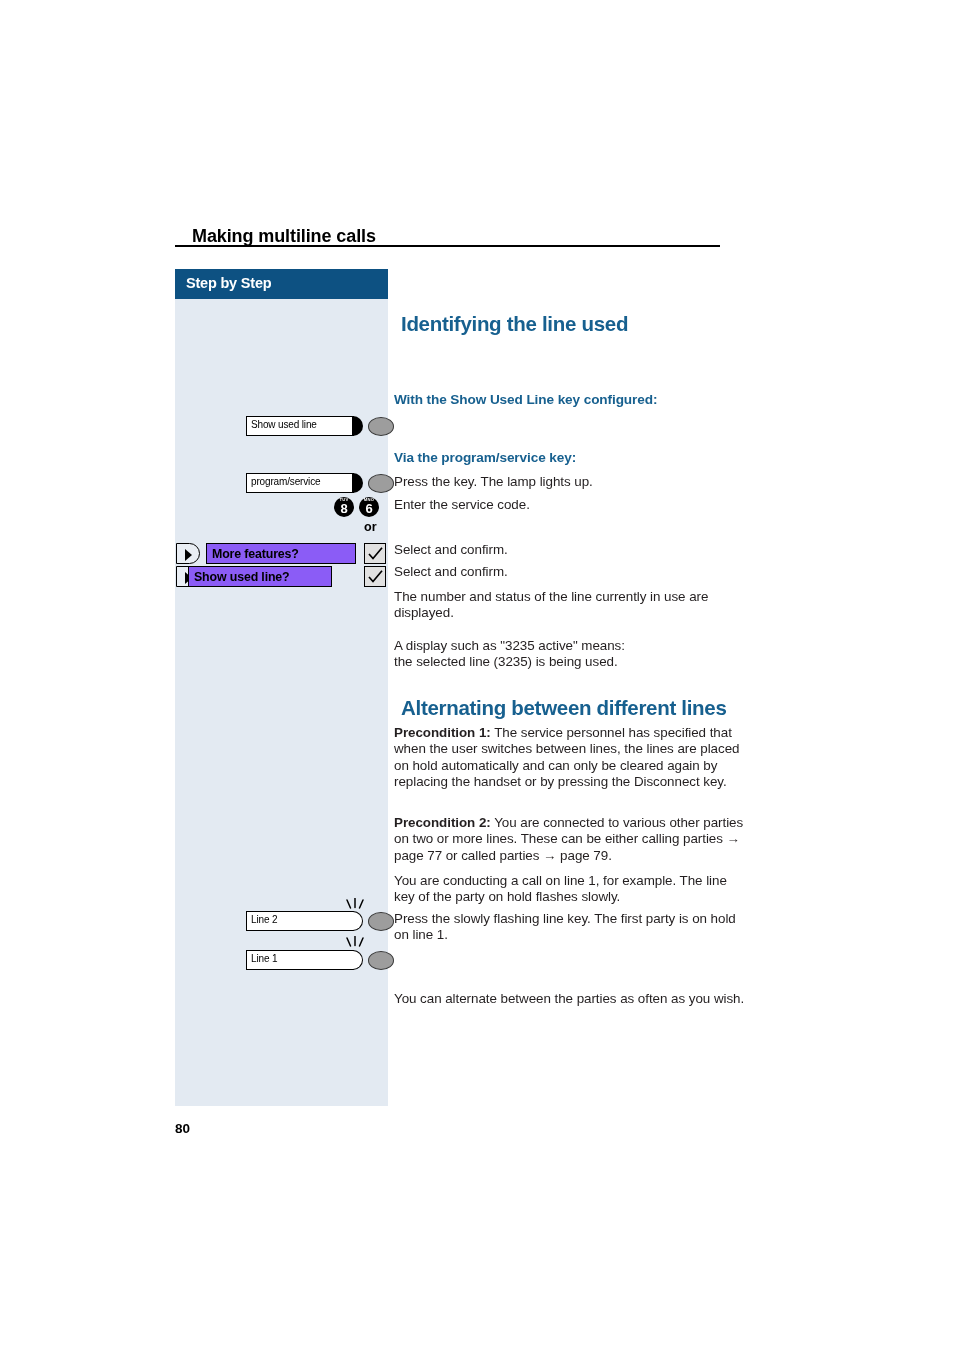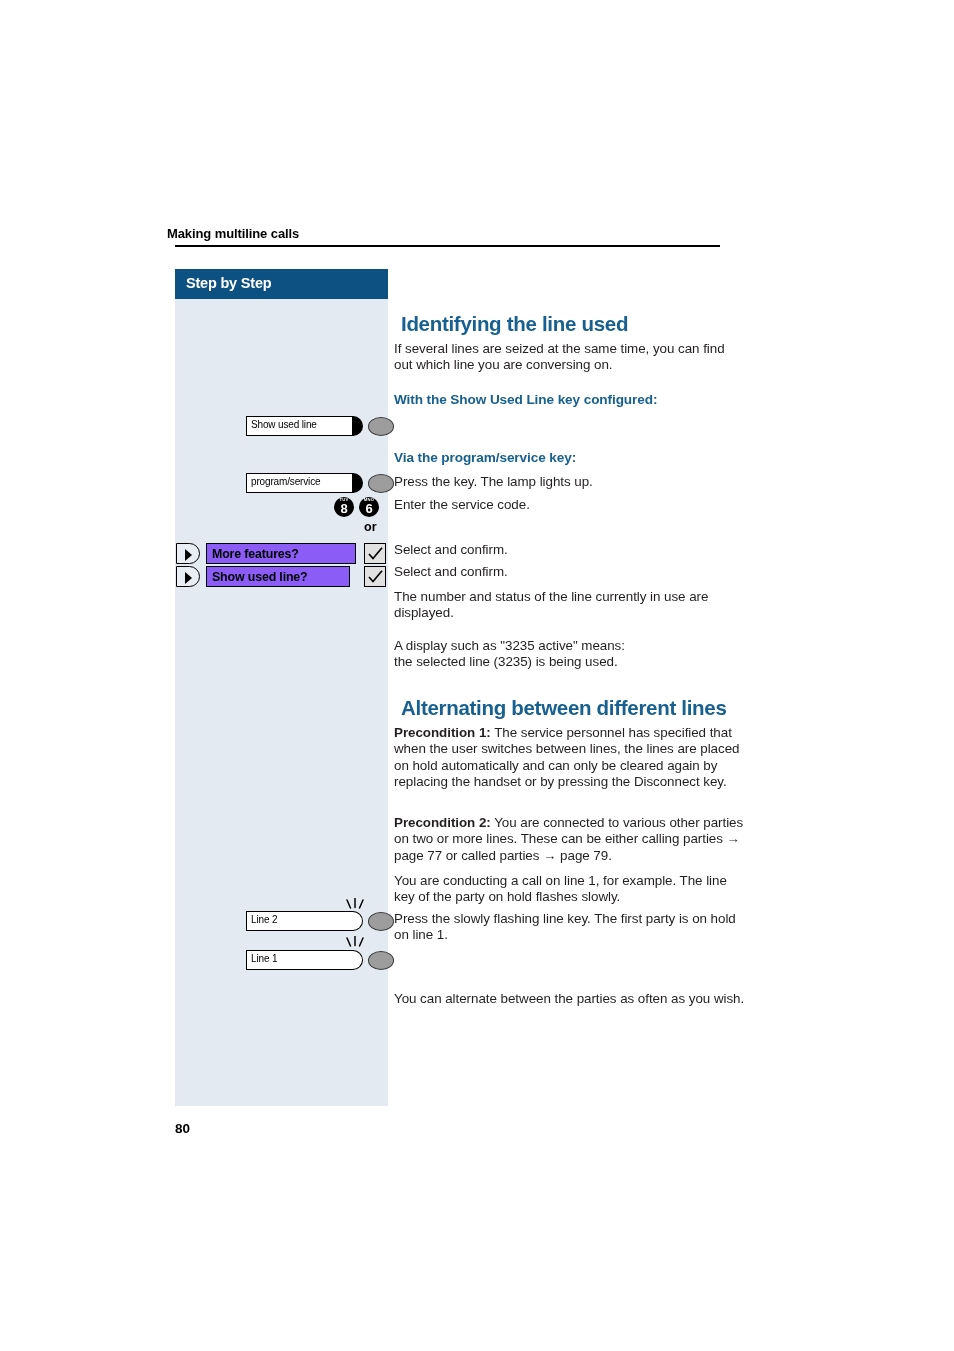--- a/index.html
+++ b/index.html
@@ -21,24 +21,24 @@
   .page {
     position: absolute;
     left: 0; top: 0;
     width: 954px;
     height: 1351px;
   }
 
   
   .running-head {
     position: absolute;
-    left: 167px;
+    left: 192px;
     top: 226px;
     width: 545px;
-    font-size: 13px;
+    font-size: 18px;
     font-weight: bold;
     letter-spacing: -0.1px;
     color: #000000;
   }
   .head-rule {
     position: absolute;
     left: 175px;
     top: 245px;
     width: 545px;
     height: 1.6px;
@@ -297,21 +297,21 @@
       <svg width="17" height="16" viewBox="0 0 17 16" aria-hidden="true">
         <path d="M2 8 L6 12.5 L15 1.8" stroke="#000000" stroke-width="1.7" fill="none"></path>
       </svg>
     </div>
   </div>
 
   <div class="optrow" style="left:176px; top:566px; width:212px;">
     <div class="scrollkey">
       <div class="tri"></div>
     </div>
-    <div class="optplate" style="left:30px; width:144px;text-align:center;">
+    <div class="optplate" style="left:12px; width:144px;text-align:center;">
       <div class="optplate-text">Show used line?</div>
     </div>
     <div class="okbox" style="left:188px;">
       <svg width="17" height="16" viewBox="0 0 17 16" aria-hidden="true">
         <path d="M2 8 L6 12.5 L15 1.8" stroke="#000000" stroke-width="1.7" fill="none"></path>
       </svg>
     </div>
   </div>
 
   <div class="flash-rays" style="left:343px; top:898px;">
@@ -343,21 +343,20 @@
   <div class="keyrow" style="left:246px; top:950px; width:140px;">
     <div class="plate" style="width:108px;">
       <div class="plate-text">Line 1</div>
     </div>
     <div class="led-hollow" style="left:106px; top:0;"></div>
     <div class="key-oval" style="left:122px; top:0.5px;"></div>
   </div>
 
   <h1 class="sec abs" style="left:394px; top:306px; width:352px;">Identifying the line used</h1>
 
-  <p class="body abs" style="left:394px; top:341px; width:352px;">If several lines are seized at the same time, you can find out which line you are conversing on.</p>
 
   <h2 class="sub abs" style="left:394px; top:392px; width:352px;">With the Show Used Line key configured:</h2>
 
 
   <h2 class="sub abs" style="left:394px; top:450px; width:352px;">Via the program/service key:</h2>
 
   <p class="body abs" style="left:394px; top:497px; width:352px;">Enter the service code.</p>
 
   <p class="body abs" style="left:394px; top:474px; width:352px;">Press the key. The lamp lights up.</p>
 

